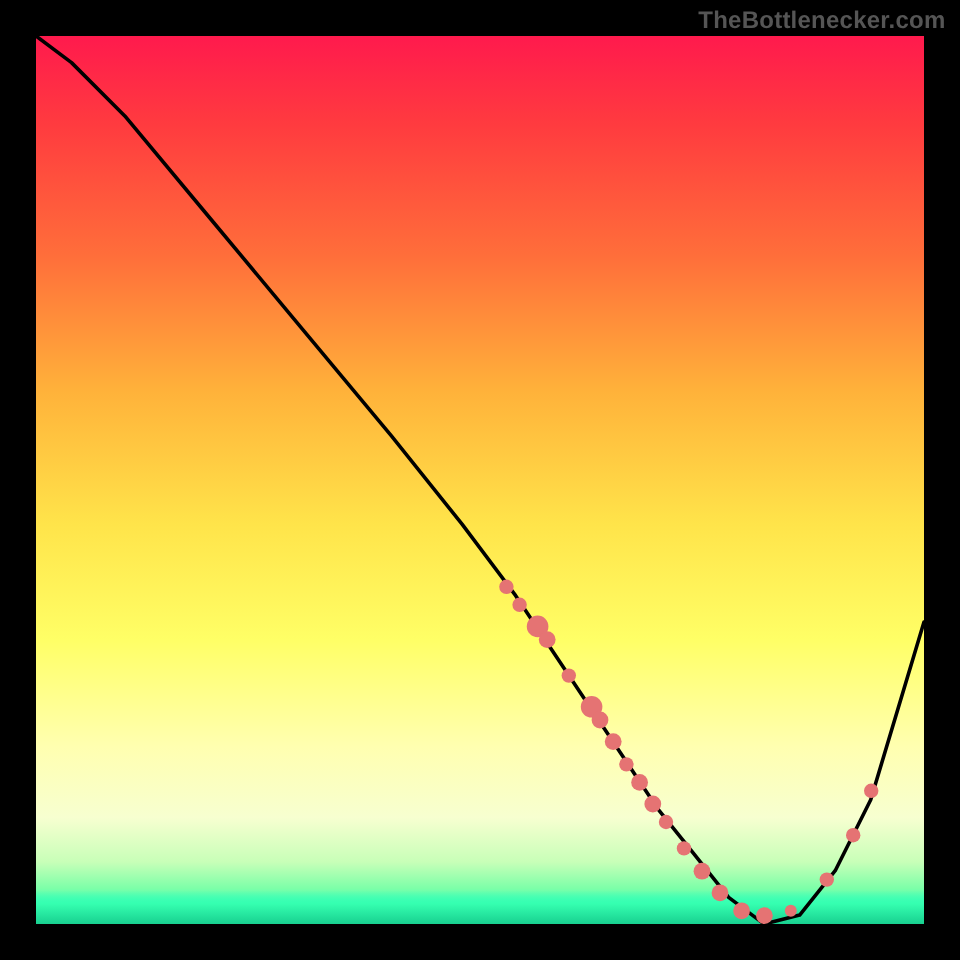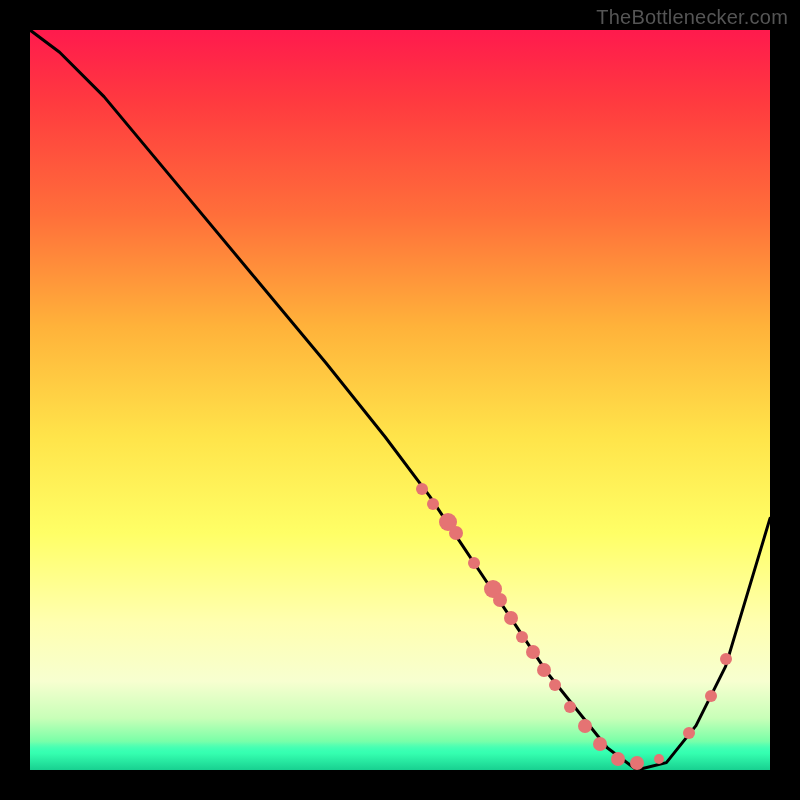--- a/index.html
+++ b/index.html
@@ -68,21 +68,21 @@
     border-radius: 50%;
     background: #e57373;
     transform: translate(-50%, -50%);
   }
   .watermark {
     position: absolute;
     top: 6px;
     right: 12px;
     color: #555;
     font-size: 20px;
-    font-weight: 400;
+    font-weight: 700;
     letter-spacing: 0.2px;
     user-select: none;
     margin-left: 12px;
   }
 </style>
 </head>
 <body>
 
 <div class="watermark">TheBottlenecker.com</div>
 

